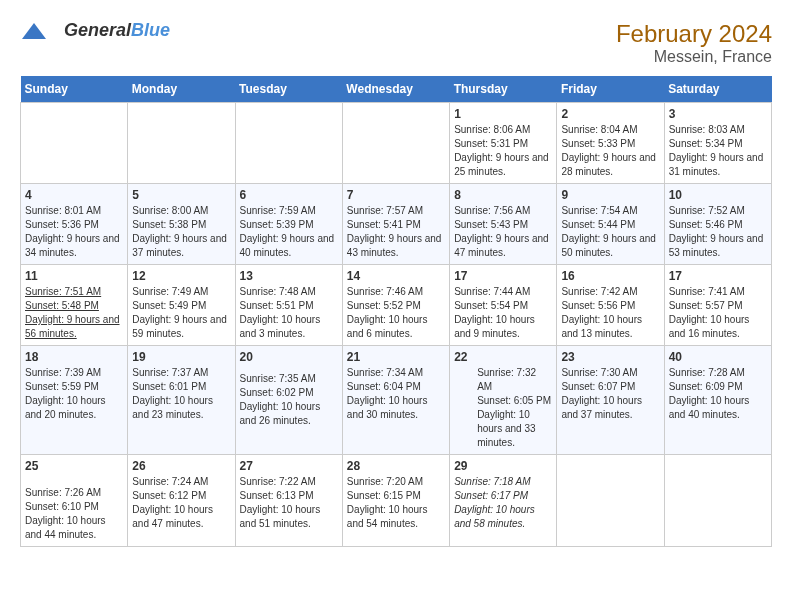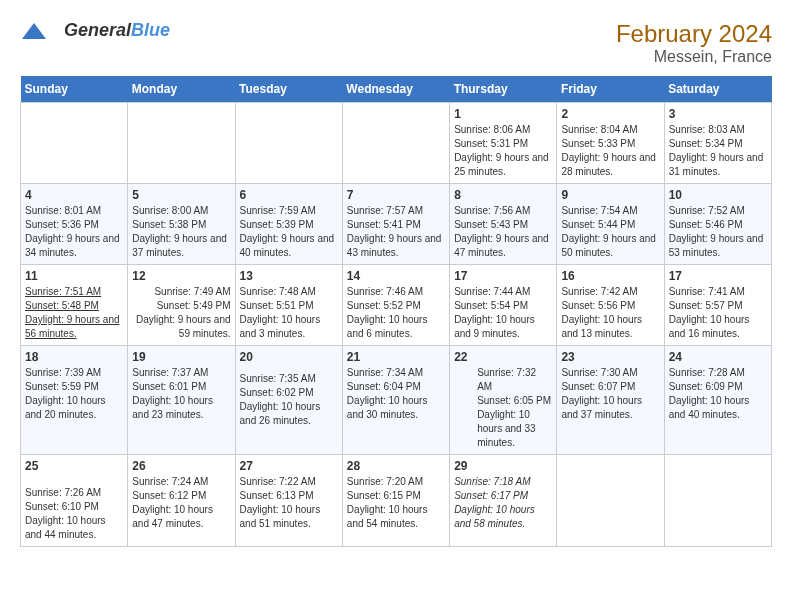--- a/index.html
+++ b/index.html
@@ -181,21 +181,21 @@
       </tr>
       <tr>
         <td>
           <div class="day-number">11</div>
           <div class="day-info" style="white-space: pre-line; text-decoration: underline;">Sunrise: 7:51 AM
 Sunset: 5:48 PM
 Daylight: 9 hours and 56 minutes.</div>
         </td>
         <td>
           <div class="day-number">12</div>
-          <div class="day-info" style="white-space: pre-line; text-align: right;">Sunrise: 7:49 AM
+          <div class="day-info" style="white-space: pre-line;">Sunrise: 7:49 AM
 Sunset: 5:49 PM
 Daylight: 9 hours and 59 minutes.</div>
         </td>
         <td>
           <div class="day-number">13</div>
           <div class="day-info" style="white-space: pre-line;">Sunrise: 7:48 AM
 Sunset: 5:51 PM
 Daylight: 10 hours and 3 minutes.</div>
         </td>
         <td>
@@ -254,21 +254,21 @@
 Sunset: 6:05 PM
 Daylight: 10 hours and 33 minutes.</div>
         </td>
         <td>
           <div class="day-number">23</div>
           <div class="day-info" style="white-space: pre-line;">Sunrise: 7:30 AM
 Sunset: 6:07 PM
 Daylight: 10 hours and 37 minutes.</div>
         </td>
         <td>
-          <div class="day-number">24</div>
+          <div class="day-number">40</div>
           <div class="day-info" style="white-space: pre-line;">Sunrise: 7:28 AM
 Sunset: 6:09 PM
 Daylight: 10 hours and 40 minutes.</div>
         </td>
       </tr>
       <tr>
         <td>
           <div class="day-number">25</div>
           <div class="day-info" style="white-space: pre-line; margin-top: 13px;">Sunrise: 7:26 AM
 Sunset: 6:10 PM

